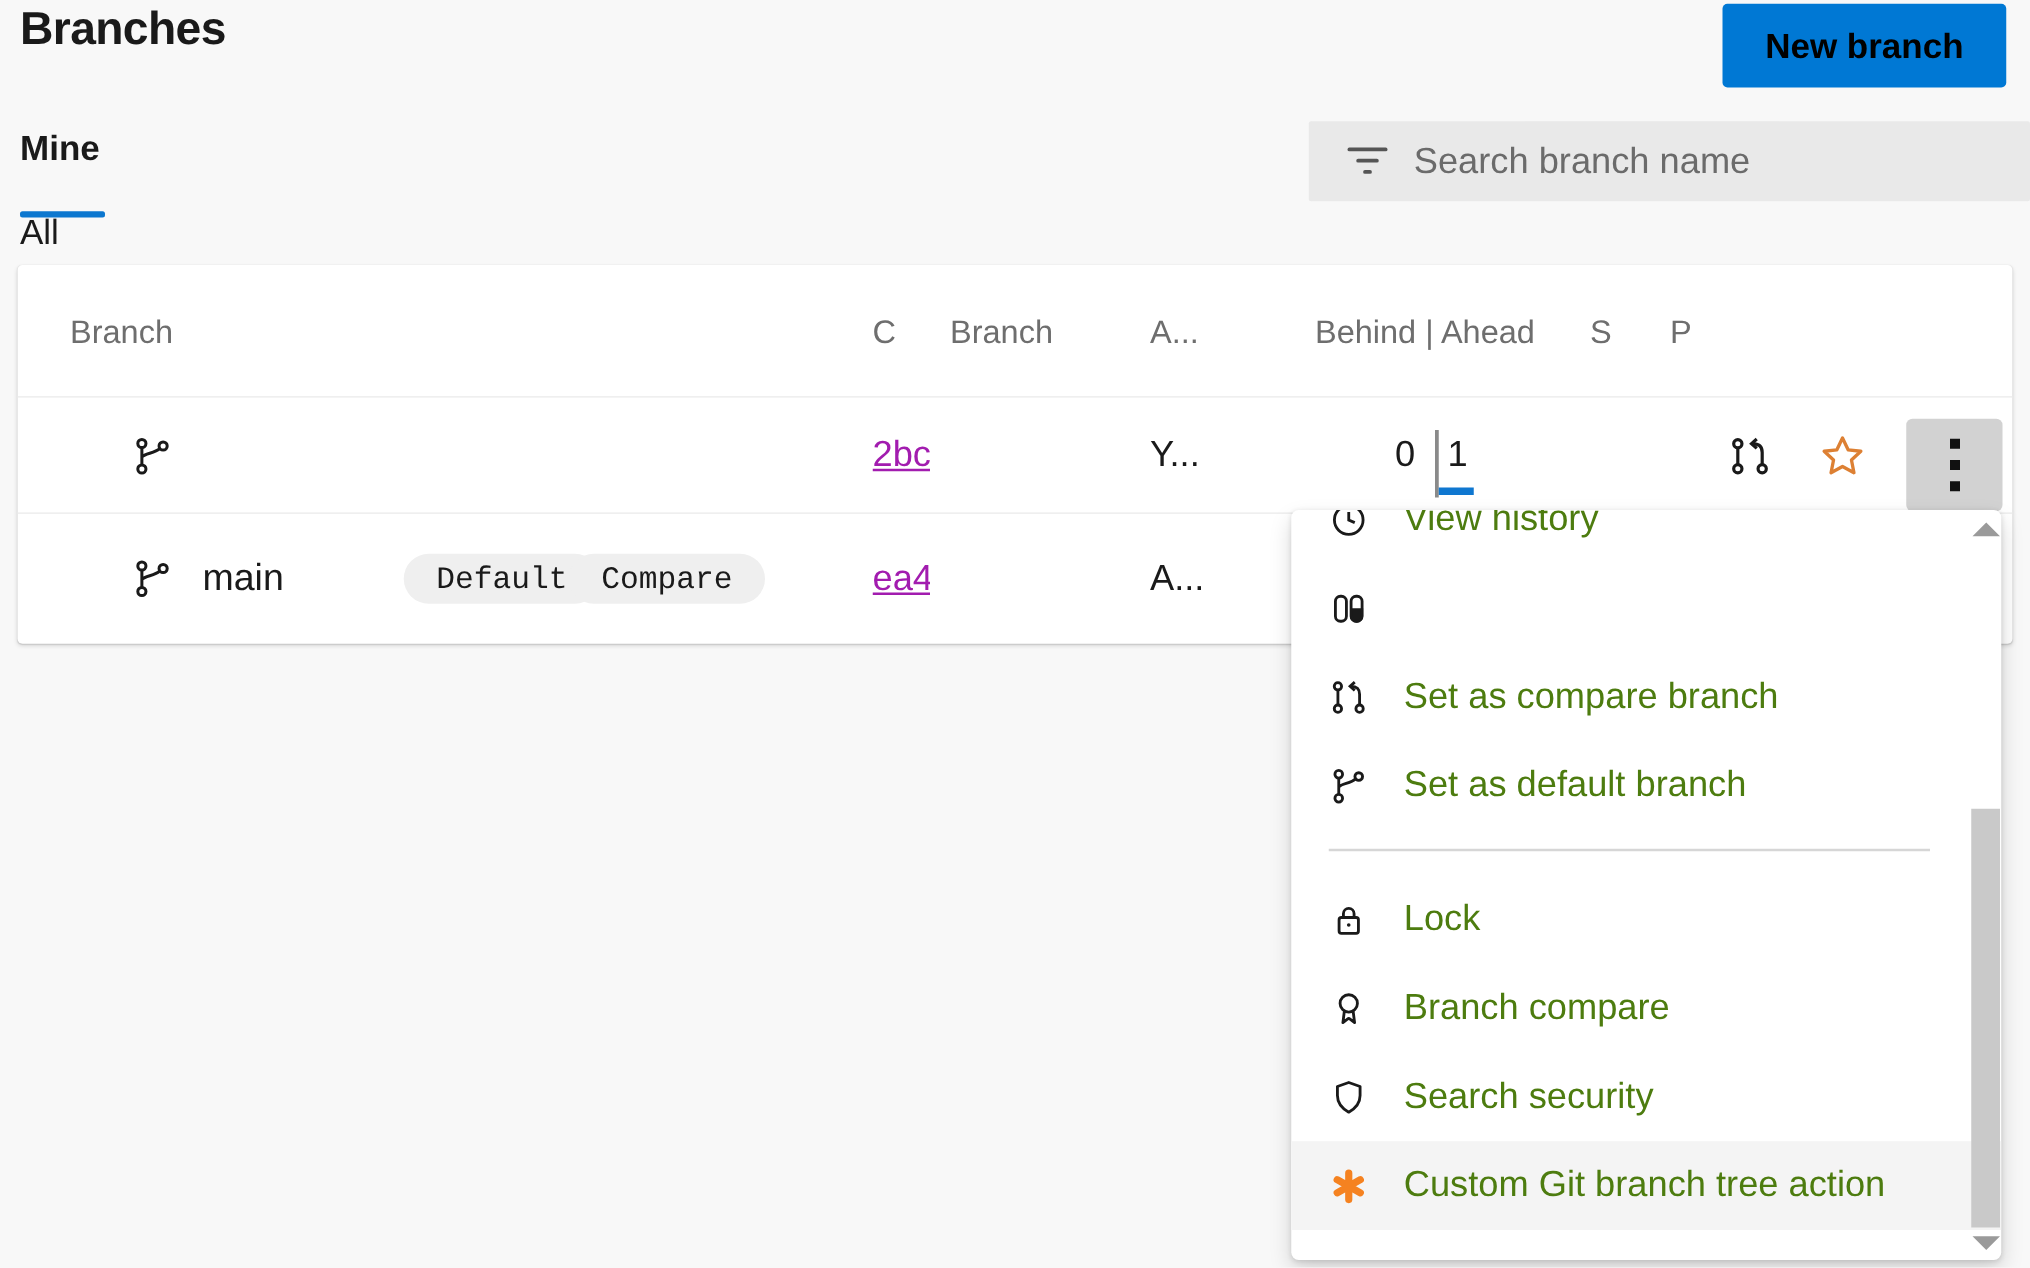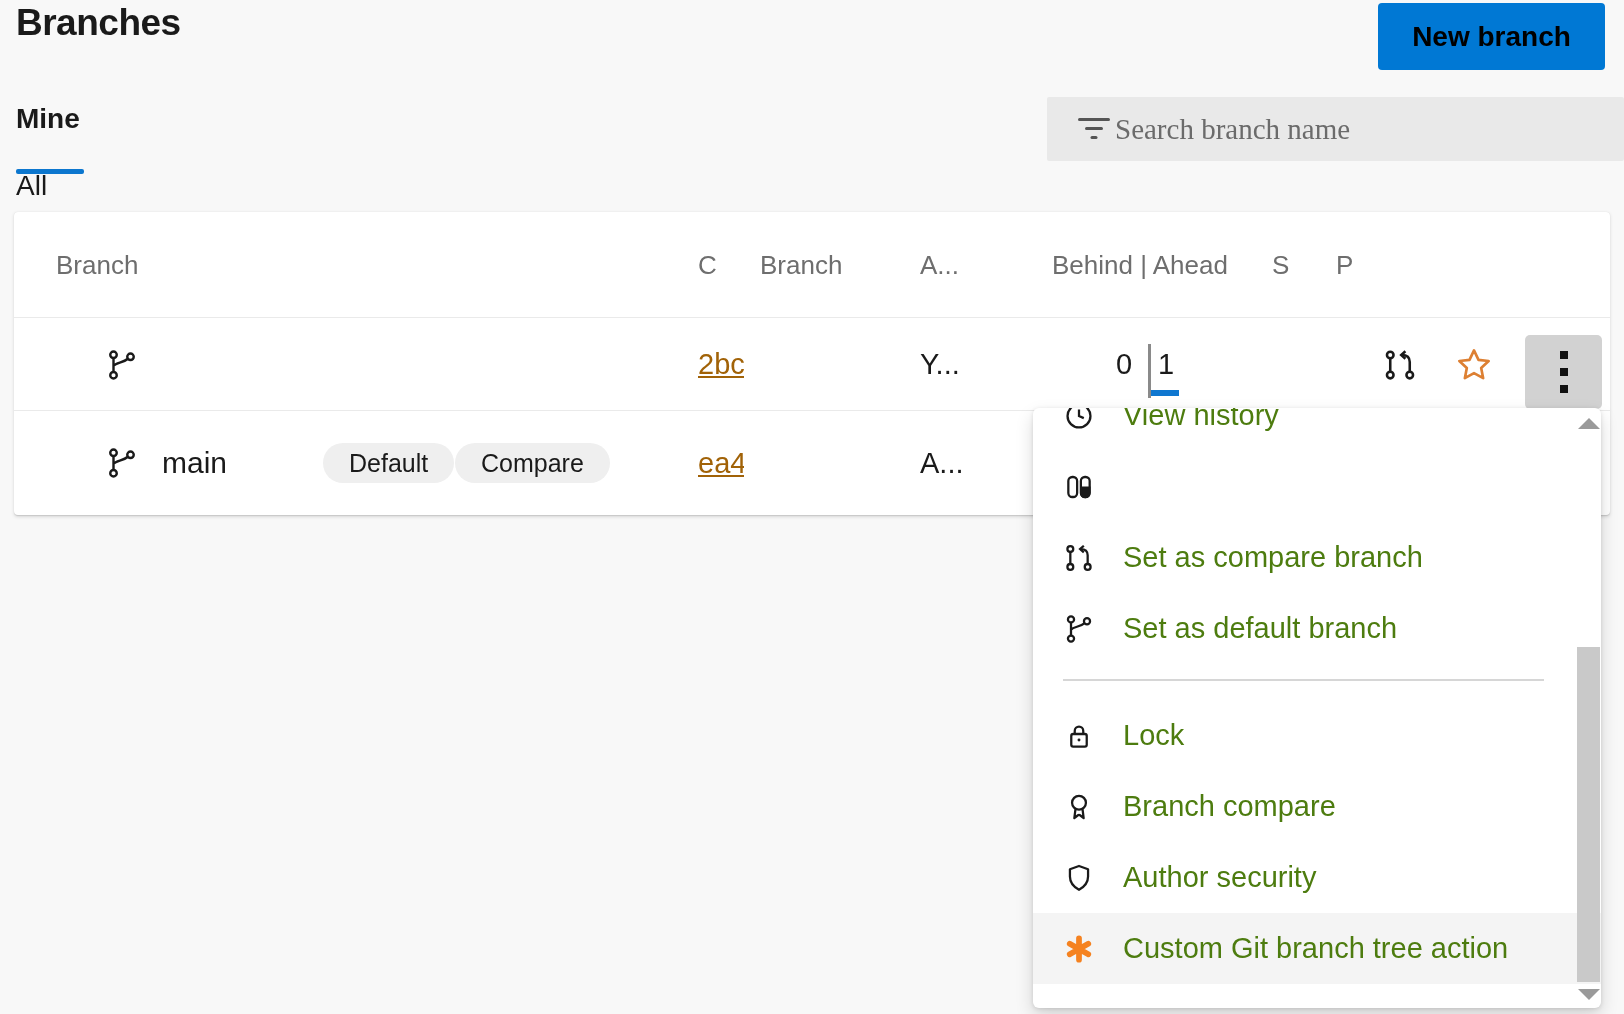--- a/index.html
+++ b/index.html
@@ -39,46 +39,46 @@
     display:flex; align-items:center; padding-left:30px;
   }
   .filter-icon { width:34px; height:26px; position:relative; flex:0 0 auto; }
   .filter-icon i { position:absolute; left:50%; transform:translateX(-50%);
     height:3px; background:#555; border-radius:2px; display:block; }
   .filter-icon i:nth-child(1){ top:2px; width:32px; }
   .filter-icon i:nth-child(2){ top:11px; width:18px; }
   .filter-icon i:nth-child(3){ top:20px; width:7px; }
   .search-input {
     border:none; background:transparent; outline:none;
-    font-family:Liberation Serif, serif; font-size:29px; color:#1a1a1a;
-    margin-left:4px; width:470px;
+    font-family:Liberation Sans, sans-serif; font-size:29px; color:#1a1a1a;
+    margin-left:20px; width:470px;
   }
   .search-input::placeholder { color:#6b6b6b; opacity:1; }
 
   
   .card {
     left:14px; top:212px; width:1596px; height:303px;
     background:#fff; border-radius:4px;
     box-shadow:0 1.6px 3.6px rgba(0,0,0,0.13), 0 0.3px 0.9px rgba(0,0,0,0.10);
   }
   .thead { position:absolute; left:0; top:0; width:100%; height:106px;
     border-bottom:1px solid #eaeaea; font-size:26px; color:#6e6e6e; }
   .th { position:absolute; top:0; height:106px; display:flex; align-items:center; white-space:nowrap; }
   .row { position:absolute; left:0; width:100%; }
   .row1 { top:107px; height:92px; border-bottom:1px solid #eaeaea; }
   .row2 { top:199px; height:104px; }
   .cell { position:absolute; top:0; height:100%; display:flex; align-items:center; white-space:nowrap; }
   .branch-name { font-size:30px; }
   .commit-clip { overflow:hidden; width:46px; }
-  .commit-link { font-size:29px; color:#a16207; text-decoration:underline; cursor:pointer; }
+  .commit-link { font-size:29px; color:#a21caf; text-decoration:underline; cursor:pointer; }
   .date-txt { font-size:29px; }
   .pill {
     height:40px; border-radius:23px; background:#efefef;
     display:flex; align-items:center; padding:0 26px;
-    font-size:25px; color:#1a1a1a; cursor:pointer;
+    font-size:25px; color:#1a1a1a; cursor:pointer;font-family:Liberation Mono, monospace;
   }
   .ba-num { font-size:29px; }
   .ba-divider { position:absolute; left:1134px; top:25px; width:3px; height:54px; background:#8a8a8a; }
   .ahead-bar { position:absolute; left:1137px; top:71px; width:28px; height:6px; background:#0f77d0; }
   .icon-btn { cursor:pointer; display:flex; align-items:center; justify-content:center; }
   .more-btn {
     position:absolute; left:1511px; top:16px; width:77px; height:74px;
     background:#d2d2d2; border:none; border-radius:5px; cursor:pointer;
     display:flex; align-items:center; justify-content:center;
   }
@@ -282,21 +282,21 @@
       </span>
       <span>Branch compare</span>
     </div>
 
     <div class="menu-item">
       <span class="mi-icon">
         <svg width="32" height="32" viewBox="0 0 24 24" fill="none" stroke="#1a1a1a" stroke-width="1.7" stroke-linejoin="round">
           <path d="M12 3 L18.8 5.4 V10.8 C18.8 15.6 15.6 18.8 12 20.8 C8.4 18.8 5.2 15.6 5.2 10.8 V5.4 Z"></path>
         </svg>
       </span>
-      <span>Author security</span>
+      <span>Search security</span>
     </div>
 
     <div class="menu-item highlighted">
       <span class="mi-icon">
         <svg width="30" height="30" viewBox="0 0 24 24" fill="none" stroke="#f58220" stroke-width="4.6" stroke-linecap="round">
           <path d="M12 3.5 V20.5 M4.6 7.8 L19.4 16.2 M19.4 7.8 L4.6 16.2"></path>
         </svg>
       </span>
       <span>Custom Git branch tree action</span>
     </div>

